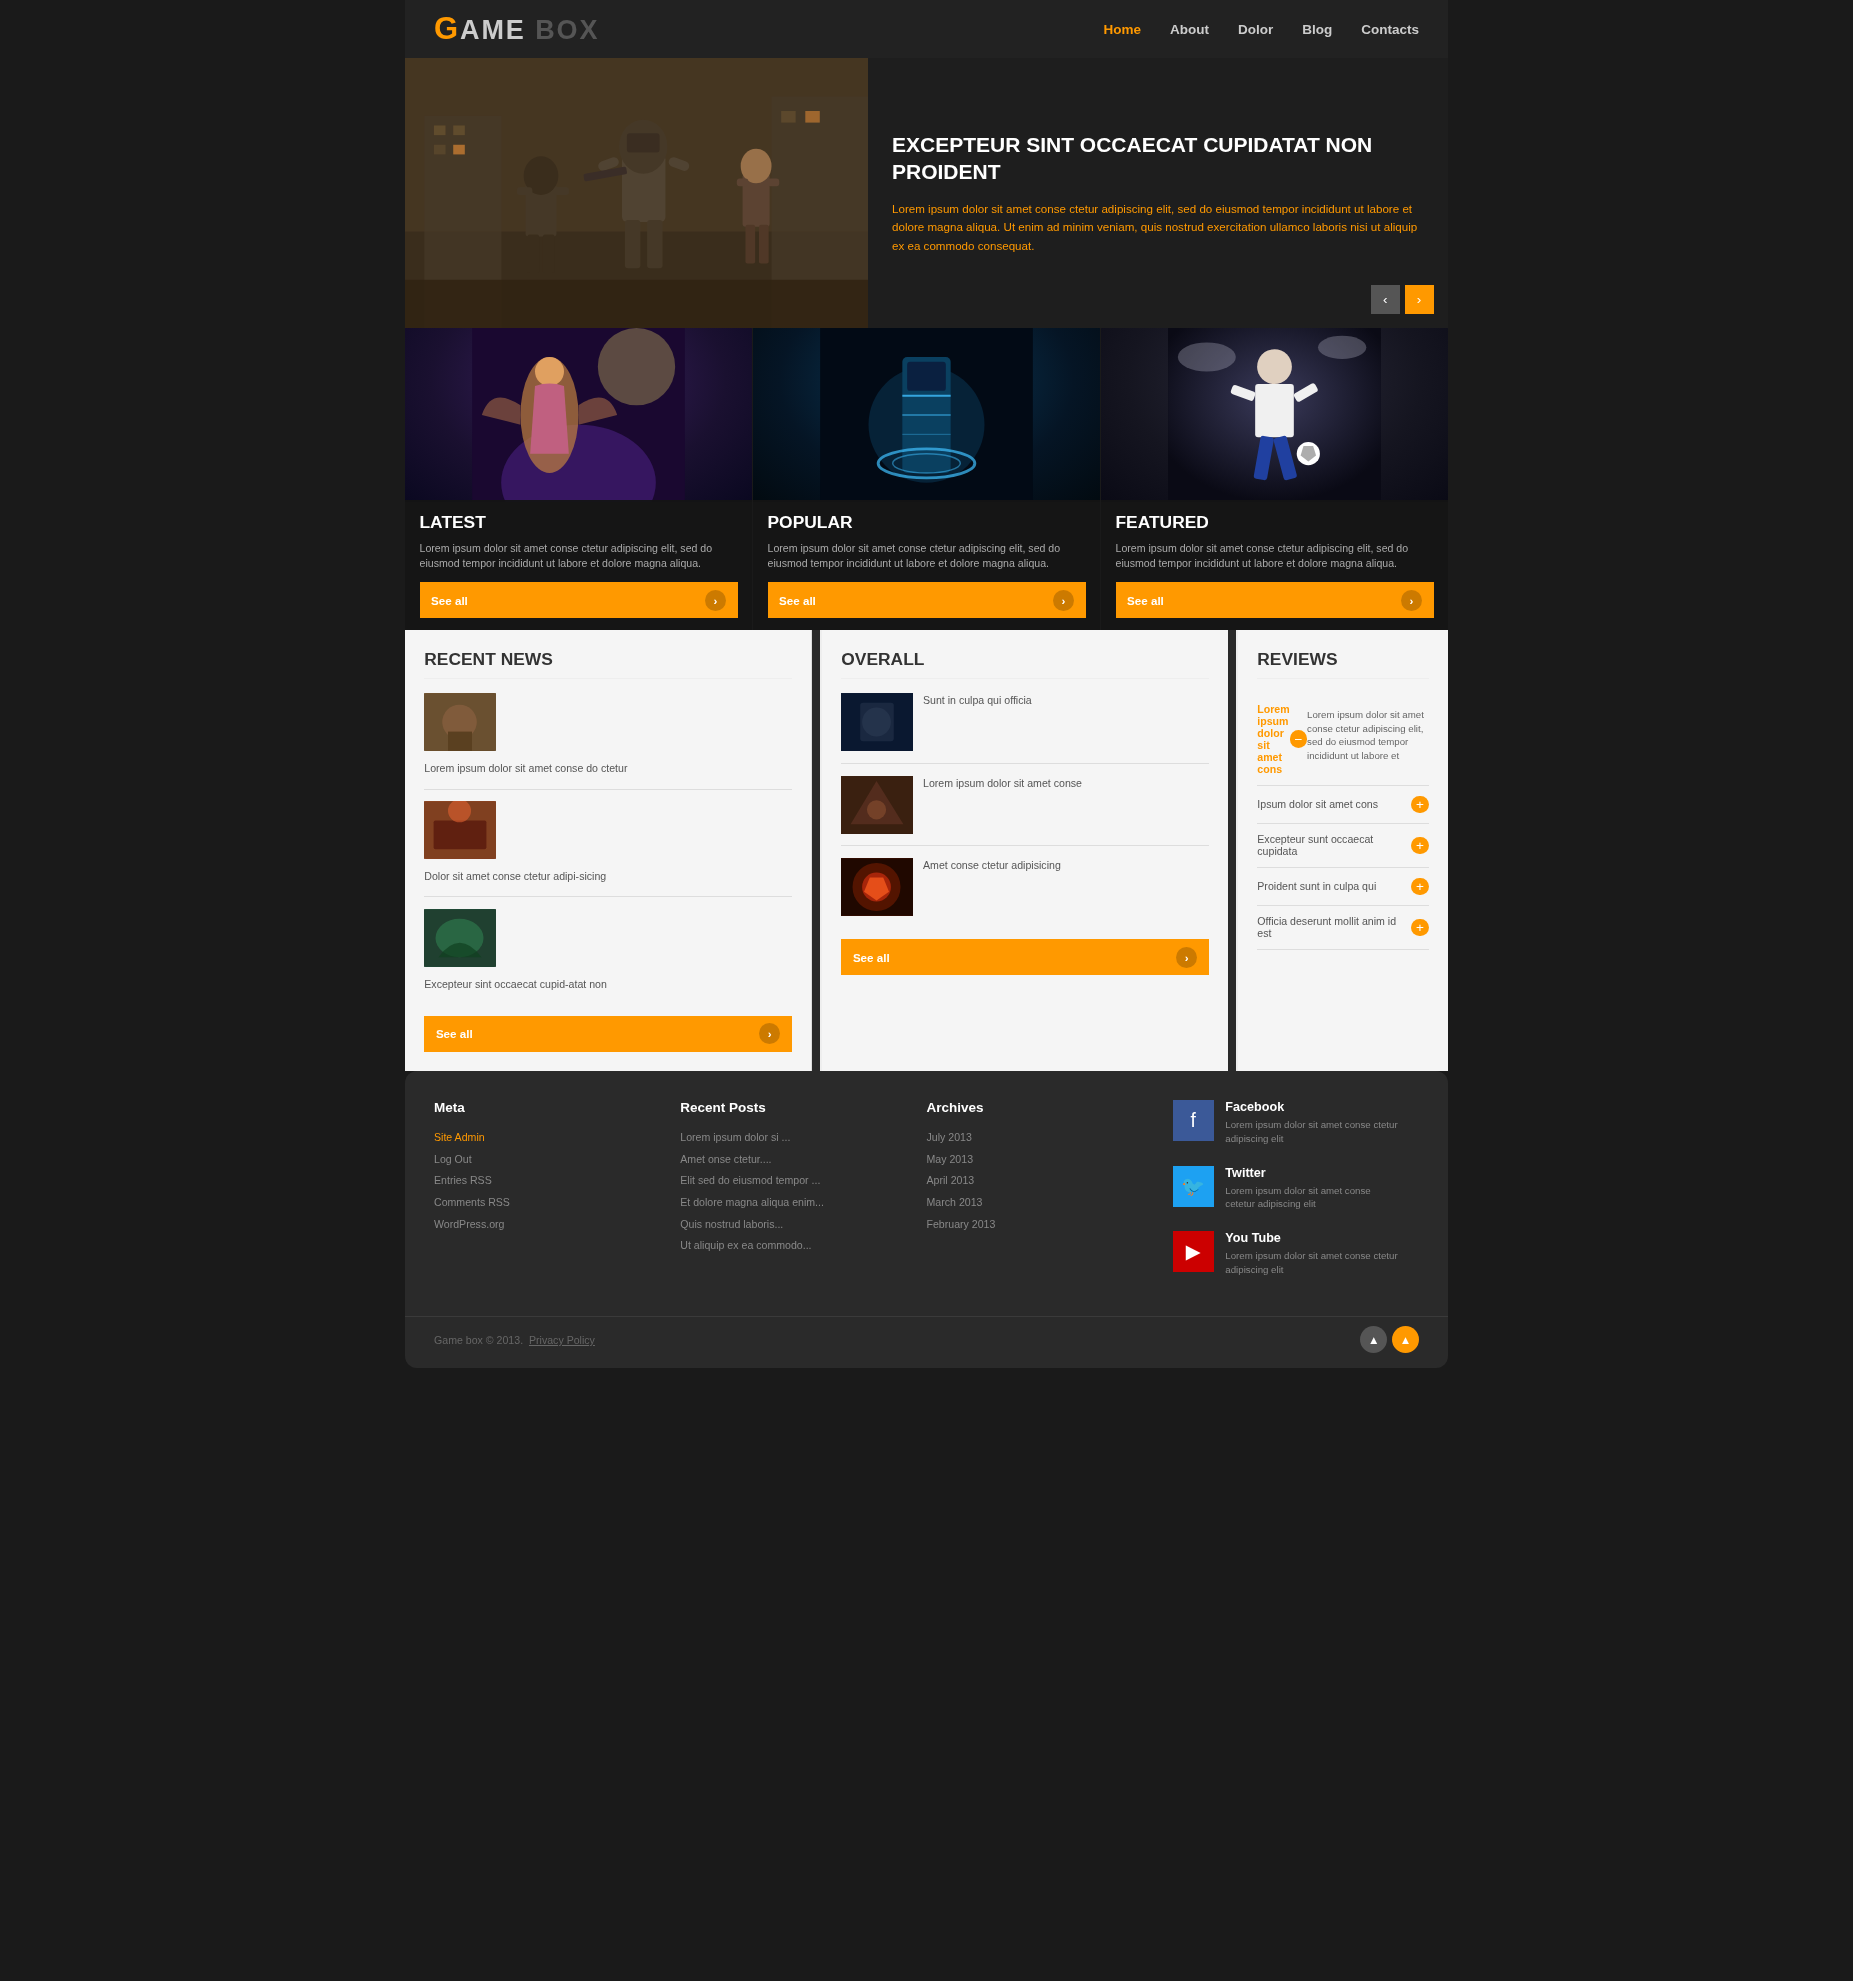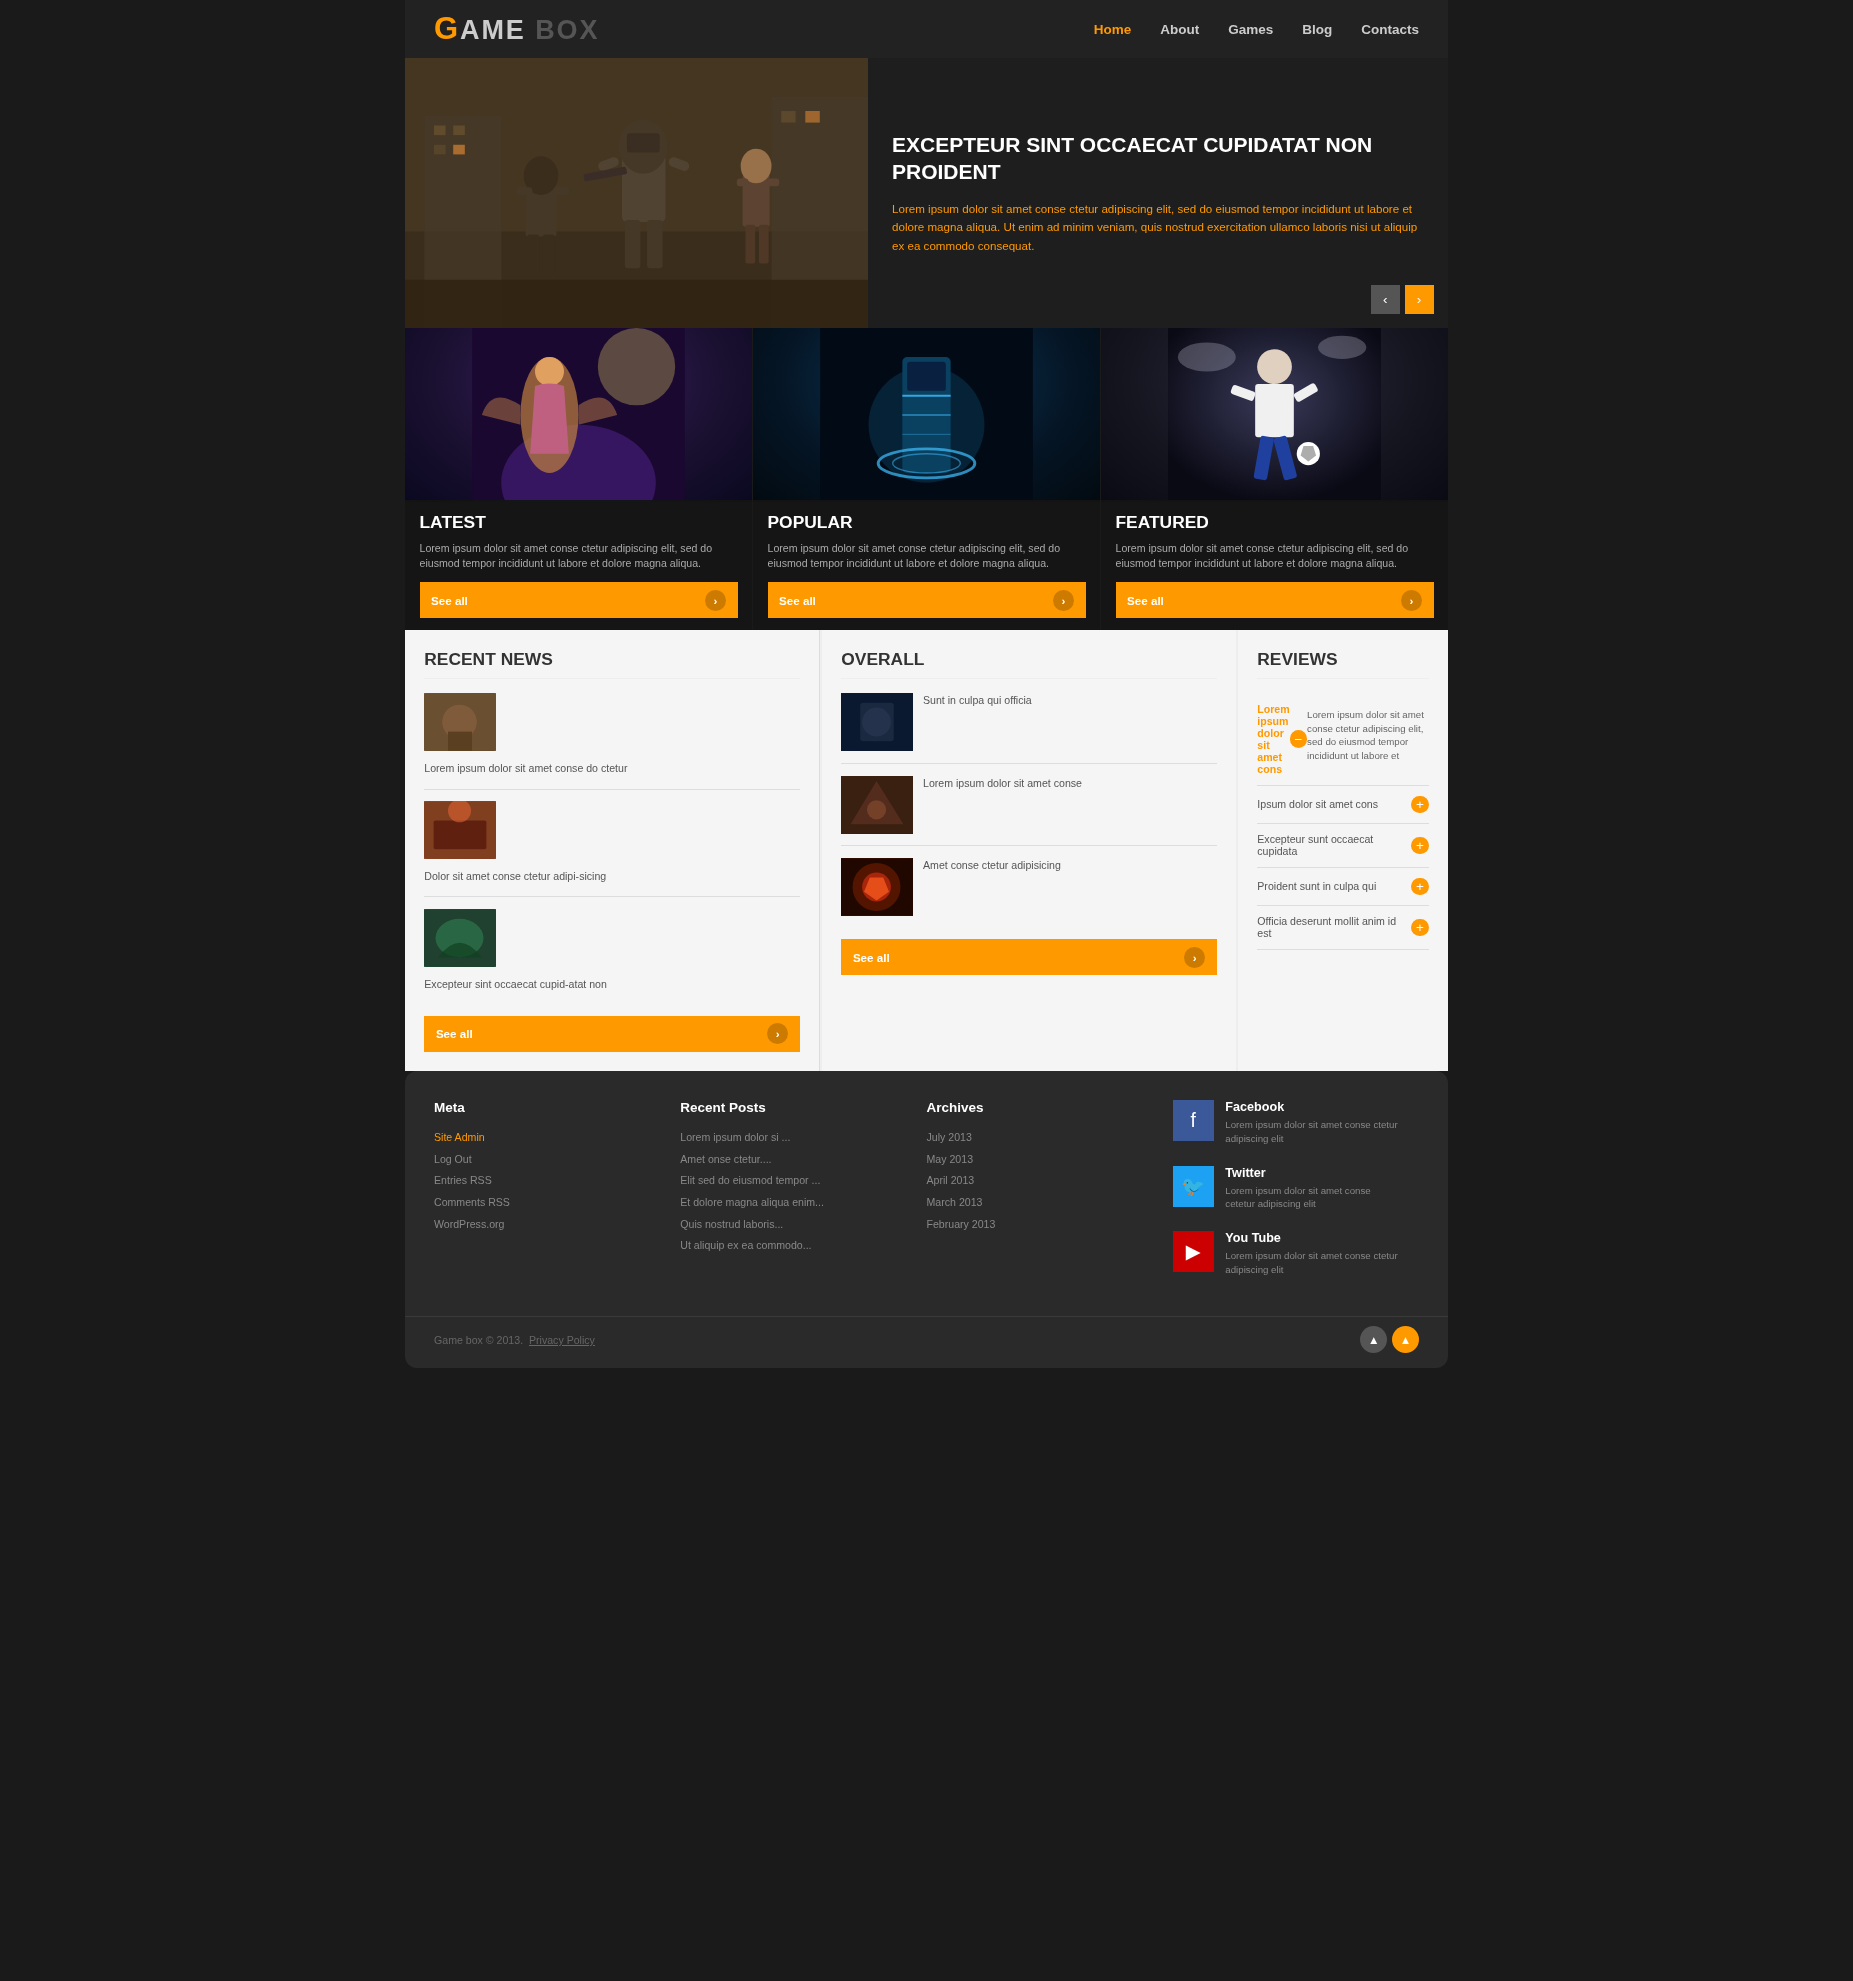--- a/index.html
+++ b/index.html
@@ -171,21 +171,21 @@
       border-radius: 50%;
       display: flex;
       align-items: center;
       justify-content: center;
       font-size: 11.6px;
     }
 
     
     .content-row {
       display: flex;
-      gap: 0;
+      gap: 8px;
       background: #2a2a2a;
     }
 
     .section-recent-news {
       flex: 1;
       background: #f5f5f5;
       color: #333;
       padding: 19.3px;
     }
     .section-overall {
@@ -437,21 +437,21 @@
 </head>
 <body>
 
 <header>
   <div class="logo">
     <span class="g">G</span><span class="game">AME</span> <span class="box">BOX</span>
   </div>
   <nav>
     <a href="#" class="active">Home</a>
     <a href="#">About</a>
-    <a href="#">Games</a>
+    <a href="#">Dolor</a>
     <a href="#">Blog</a>
     <a href="#">Contacts</a>
   </nav>
 </header>
 
 <div class="main-content">
 
   <div class="hero">
     <div class="hero-image">
       

